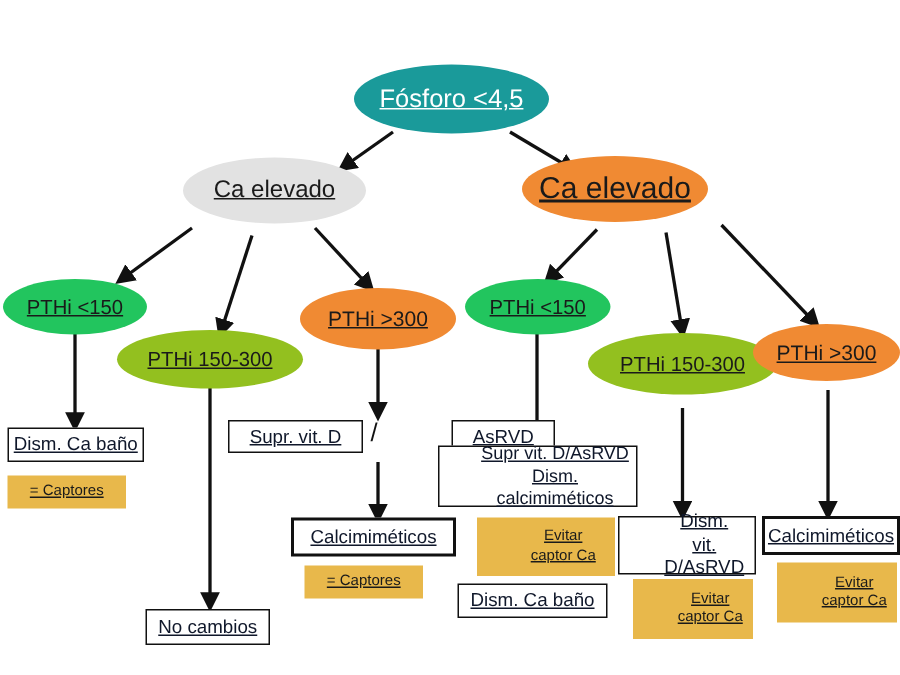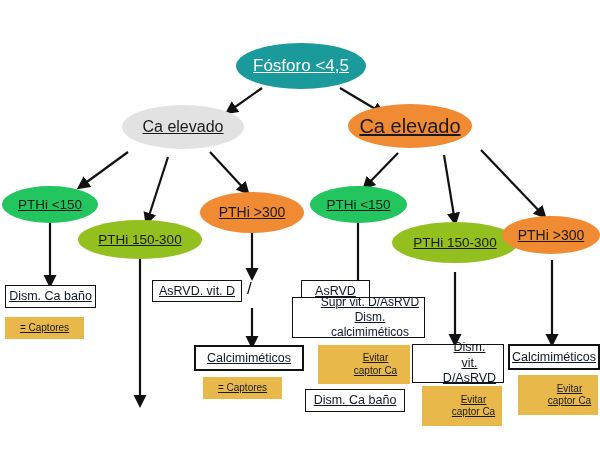--- a/index.html
+++ b/index.html
@@ -148,22 +148,23 @@
   <div class="node ellipse lightblue" style="left:310px; top:186px; width:97px; height:37px;">PTHi  &lt;150</div>
 
   <div class="node ellipse green" style="left:392px; top:222px; width:126px; height:41px;">PTHi 150-300</div>
 
   <div class="node ellipse orange" style="left:502px; top:216px; width:98px; height:38px;">PTHi  &gt;300</div>
 
   <div class="node boxnode" style="left:5px; top:285px; width:91px; height:23px;">Dism. Ca baño</div>
 
   <div class="node goldbox" style="left:5px; top:317px; width:79px; height:22px;">= Captores</div>
 
+  <div class="node boxnode" style="left:97px; top:406px; width:83px; height:24px;">No cambios</div>
 
-  <div class="node boxnode" style="left:152px; top:280px; width:90px; height:22px;">AsRVD. vit. D</div>
+  <div class="node boxnode" style="left:152px; top:280px; width:90px; height:22px;">Supr. vit. D</div>
 
   <div class="slash" style="left:247px; top:279px;">/</div>
 
   <div class="node boxnode" style="left:261px; top:280px; width:69px; height:22px;margin-left:40px;">AsRVD</div>
 
   <div class="node boxnode thick" style="left:194px; top:345px; width:110px; height:26px;">Calcimiméticos</div>
 
   <div class="node goldbox" style="left:203px; top:377px; width:79px; height:22px;">= Captores</div>
 
   <div class="node boxnode multiline" style="left:292px; top:297px; width:133px; height:41px; white-space:pre-line; font-size:12px;">Supr vit. D/AsRVD

